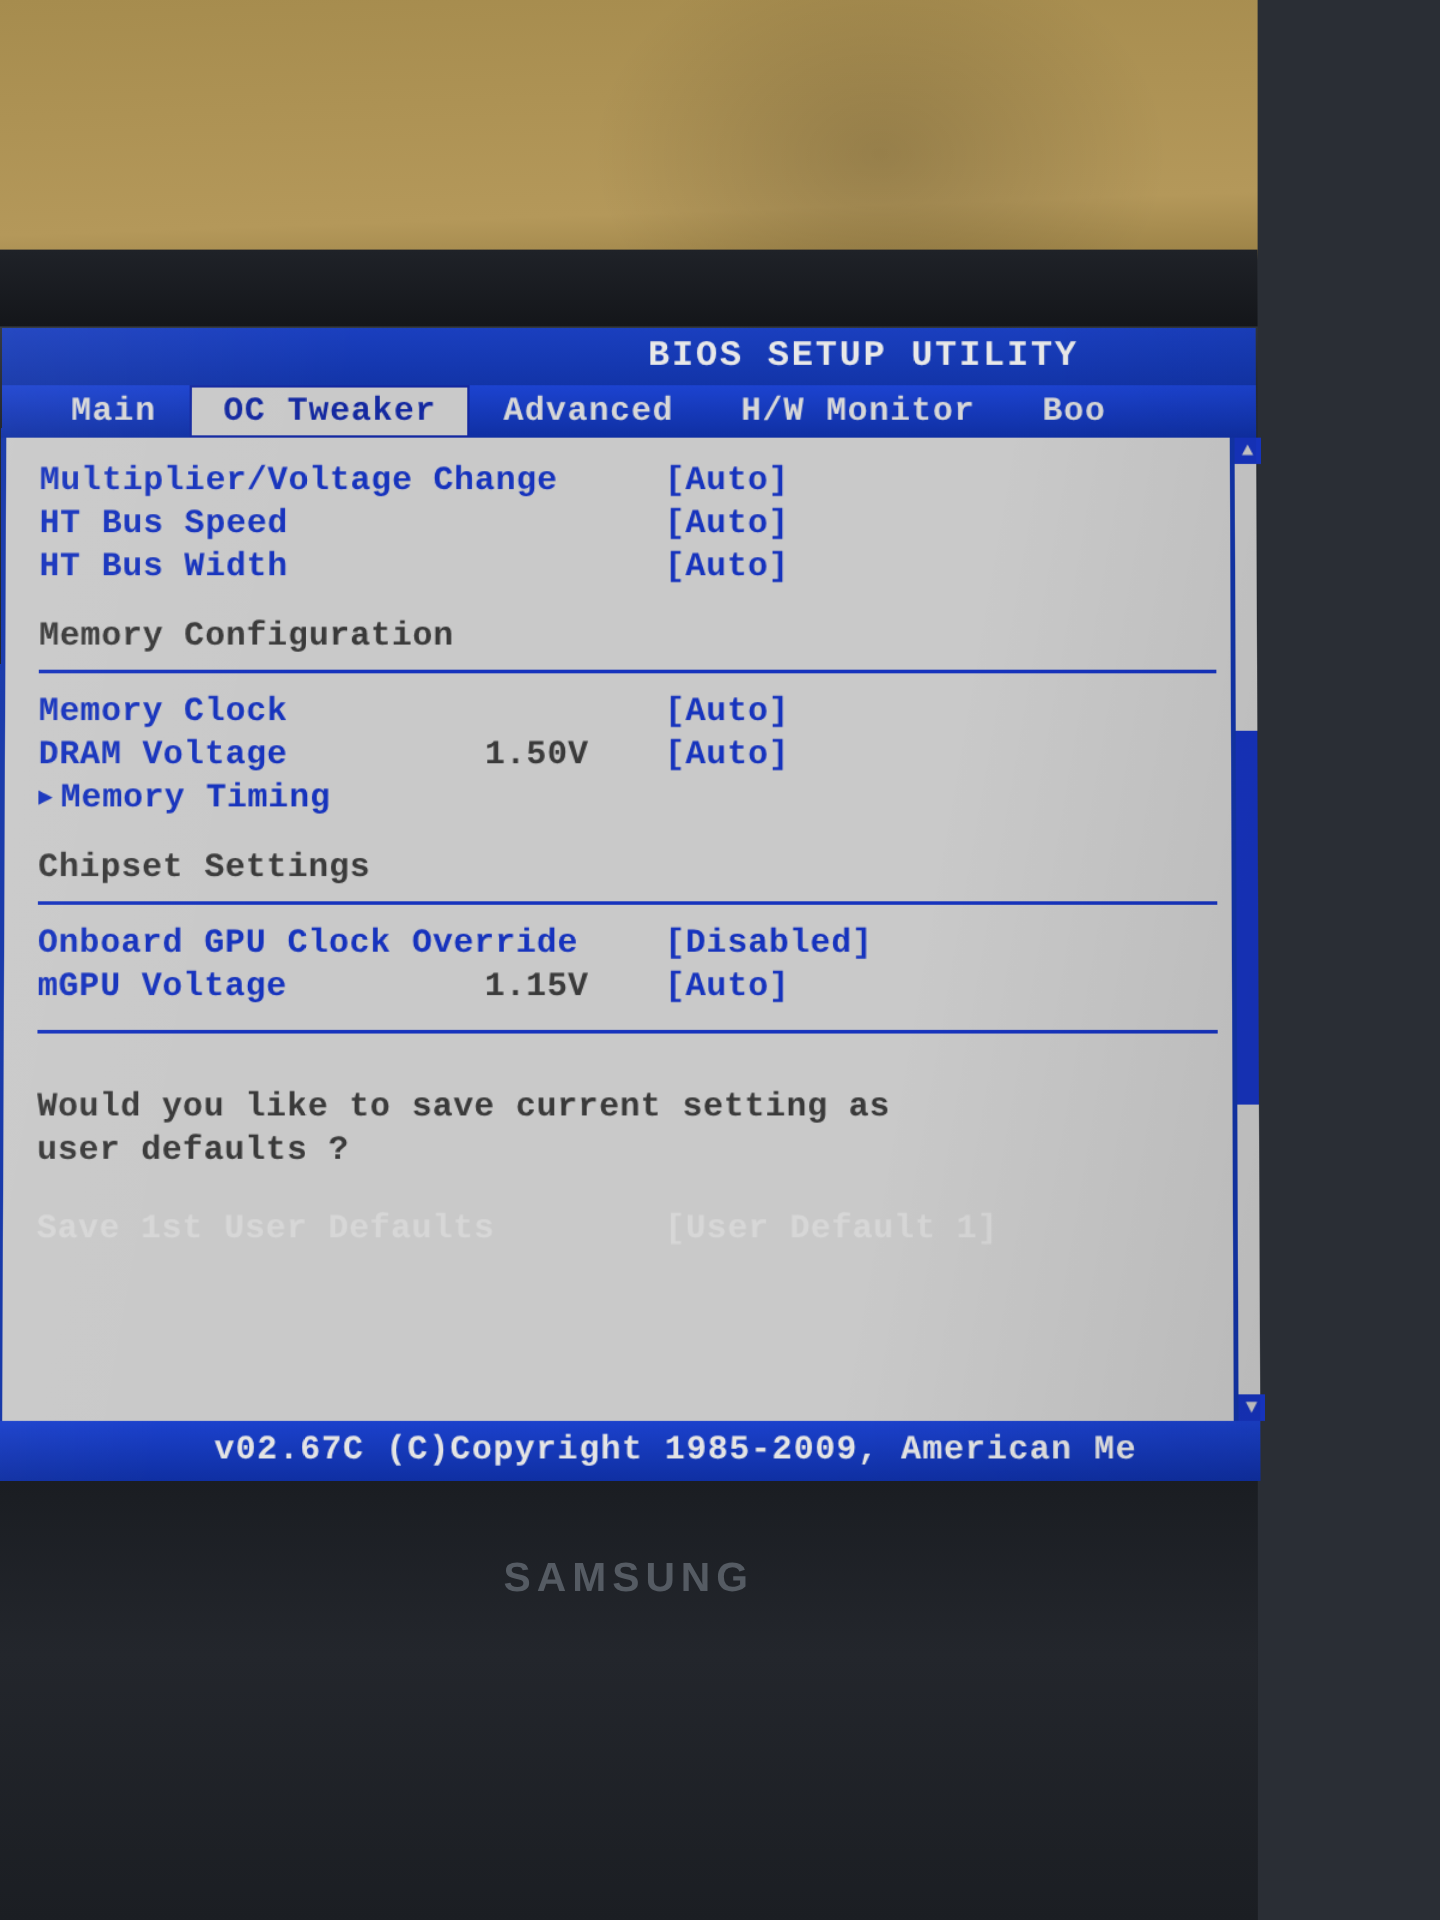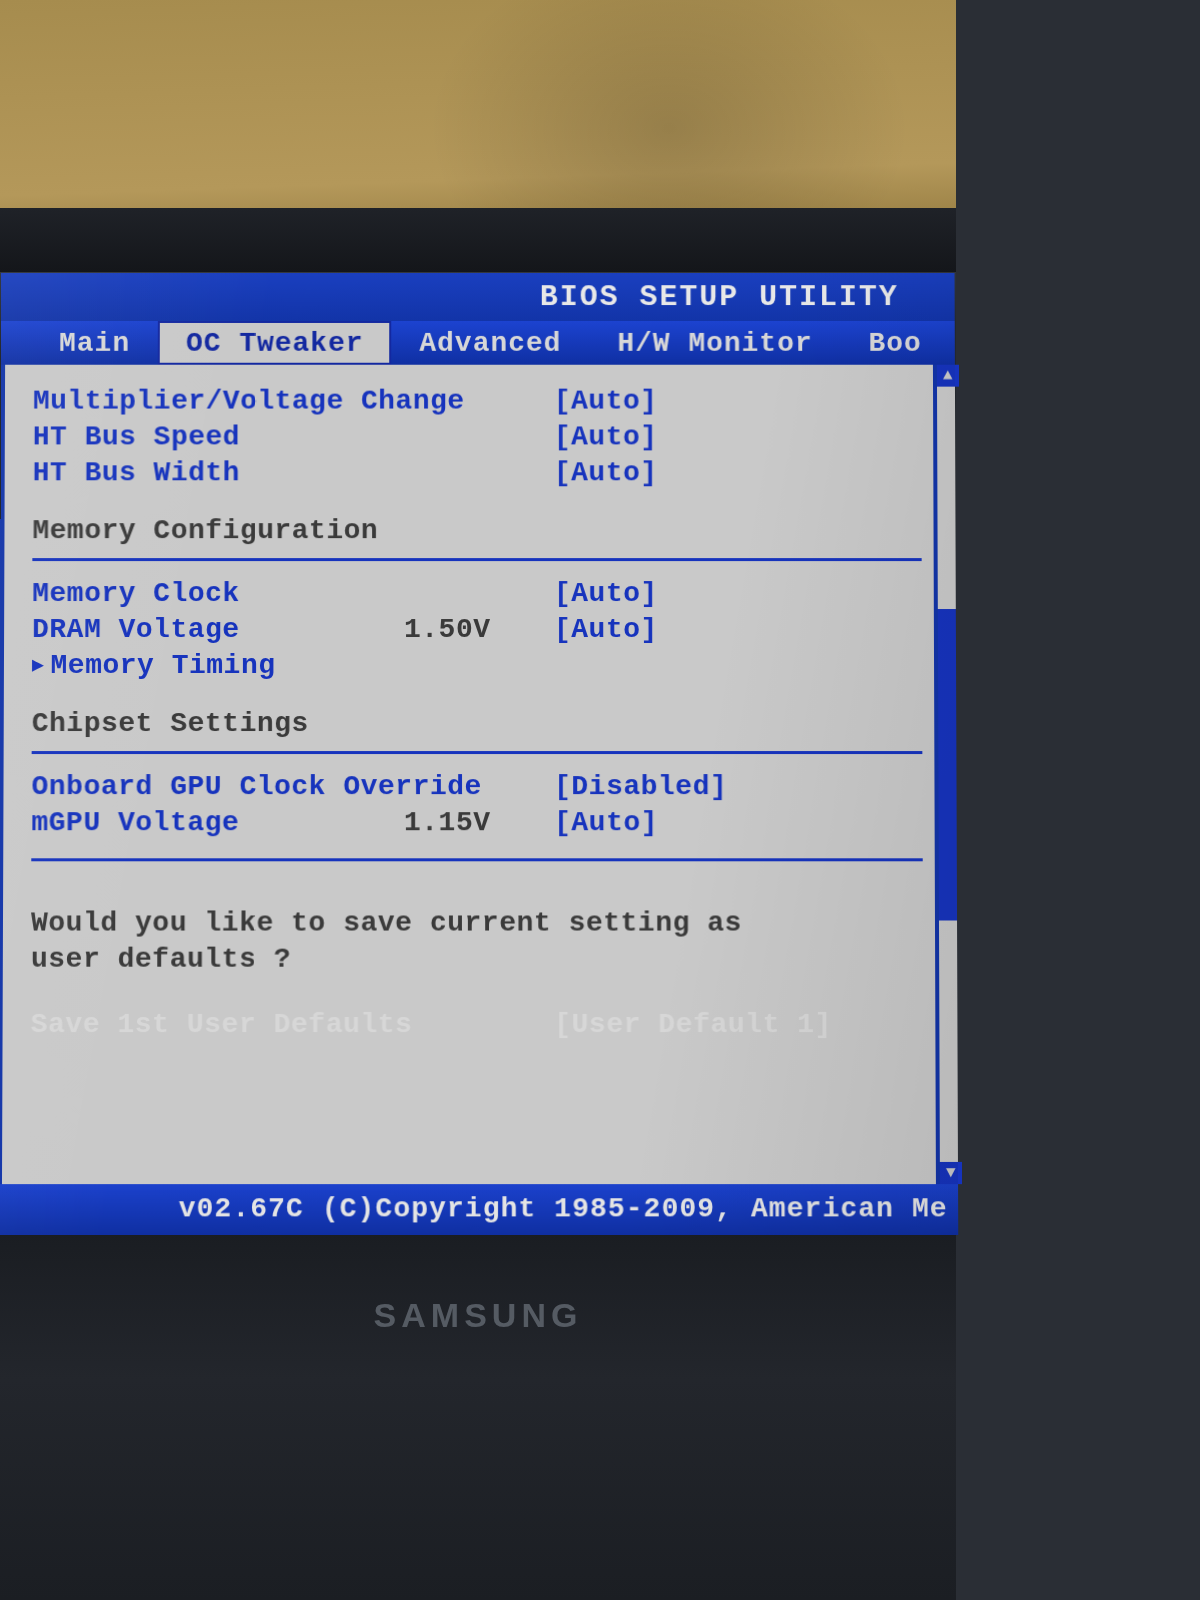--- a/index.html
+++ b/index.html
@@ -5,21 +5,21 @@
   * { margin:0; padding:0; box-sizing:border-box; }
   html,body { width:1200px; height:1600px; overflow:hidden; }
   body {
     font-family: "Courier New", monospace;
     font-weight:bold;
     background:#2a2e35;
   }
 
   
   .scene {
-    width:956px; height:1600px; position:relative;
+    width:1048px; height:1600px; position:relative;
     background:
       radial-gradient(ellipse 400px 300px at 70% 8%, rgba(0,0,0,.15), transparent 60%),
       linear-gradient(178deg,#a68c4e 0%, #b4985a 12%, #9e8448 15%, #3a3f47 15.5%, #24282e 22%, #1b1e23 100%);
   }
   .bezel-top    { position:absolute; left:0; right:0; top:13%;  height:4%;  background:linear-gradient(#1f2228,#14161a);}
   .bezel-bottom { position:absolute; left:0; right:0; top:77%;  height:23%; background:linear-gradient(#1a1d22,#23262c 40%,#1b1e23);}
 
   .samsung-logo {
     position:absolute; top:81%; left:50%; transform:translateX(-50%);
     color:#555b63; letter-spacing:5px; font-size:34px; font-family:Arial,sans-serif;

